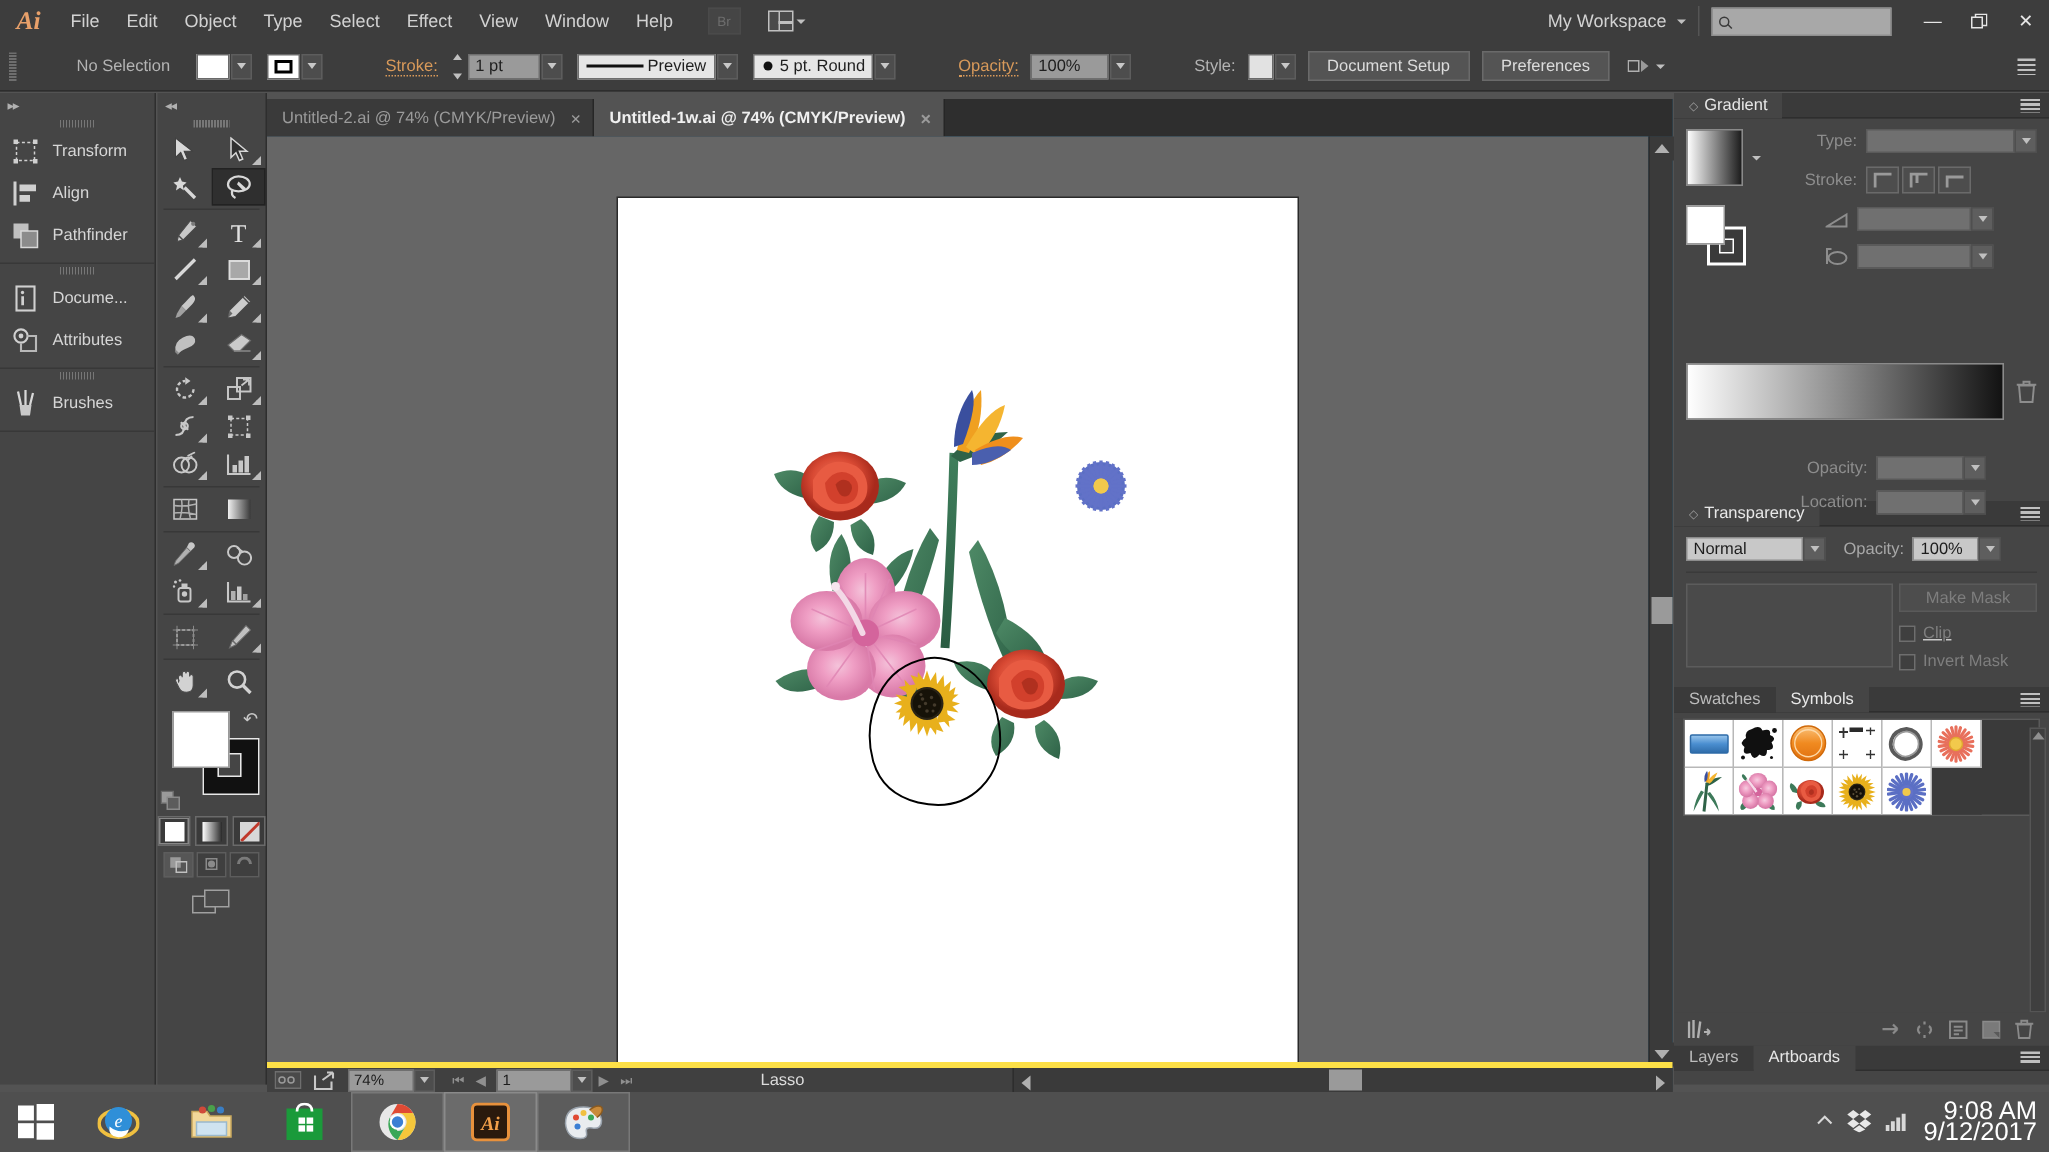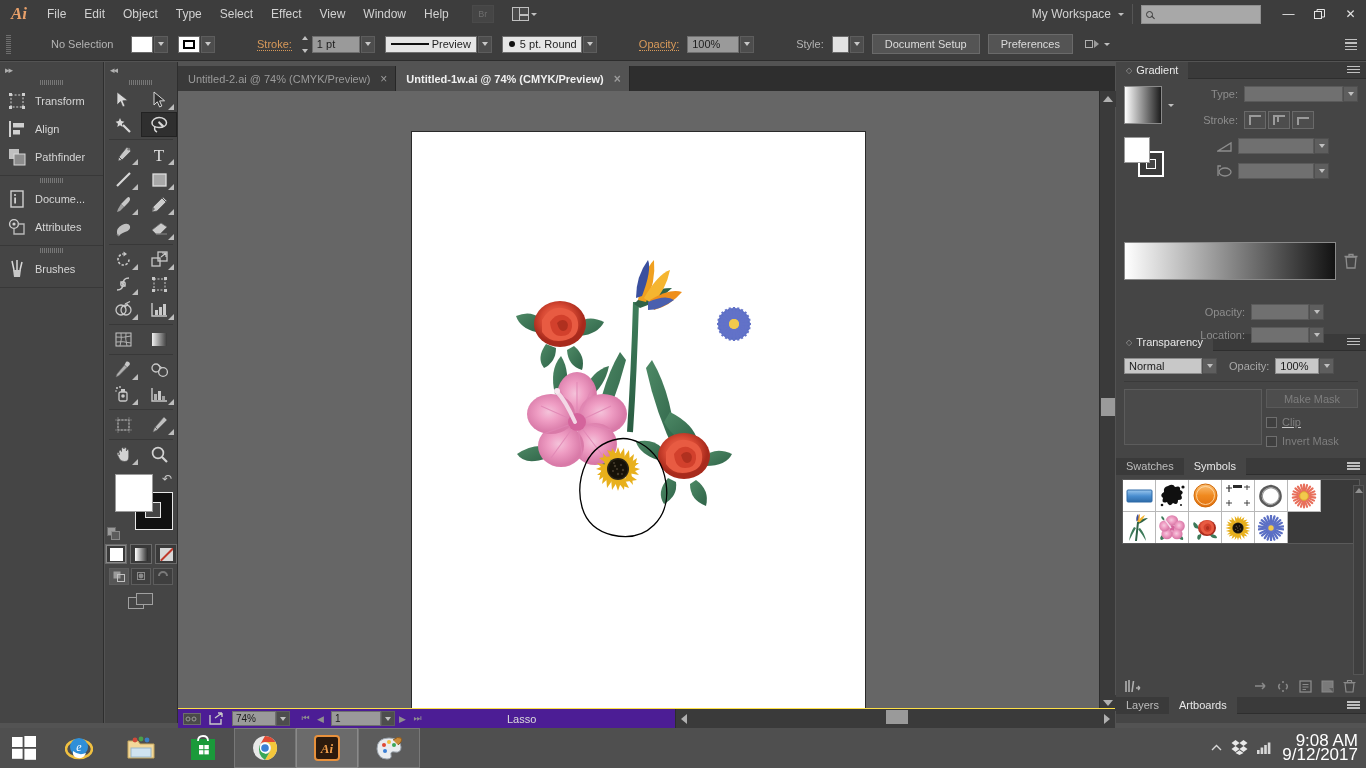--- a/index.html
+++ b/index.html
@@ -160,22 +160,22 @@
   .sb-arrow{ width:16px;height:16px;display:flex;align-items:center;justify-content:center;background:#3a3a3a;}
   .sb-up{width:0;height:0;border-left:5px solid transparent;border-right:5px solid transparent;border-bottom:6px solid #b0b0b0;}
   .sb-dn{width:0;height:0;border-left:5px solid transparent;border-right:5px solid transparent;border-top:6px solid #b0b0b0;}
   .sb-lt{width:0;height:0;border-top:5px solid transparent;border-bottom:5px solid transparent;border-right:6px solid #b0b0b0;}
   .sb-rt{width:0;height:0;border-top:5px solid transparent;border-bottom:5px solid transparent;border-left:6px solid #b0b0b0;}
   .vthumb{ position:absolute;left:1px;width:14px;height:18px;background:#9a9a9a; }
   .hthumb{ position:absolute;top:1px;width:22px;height:14px;background:#9a9a9a; }
 
   
   .statusbar{
-    position:absolute;left:178px;top:708px;width:937px;height:20px;background:#4c1d95;
-    display:flex;align-items:center;border-top:1px solid #fde047;
+    position:absolute;left:178px;top:708px;width:937px;height:20px;background:#404040;
+    display:flex;align-items:center;border-top:4px solid #fde047;
   }
   .sb-ico{ width:20px;height:16px;display:flex;align-items:center;justify-content:center;margin-left:4px;}
   .zoomfield{
     width:44px;height:15px;background:#9a9a9a;border:1px solid #6f6f6f;color:#1c1c1c;font-size:10px;
     display:flex;align-items:center;padding-left:3px;margin-left:6px;
   }
   .smalldd{ width:14px;height:15px;background:#4d4d4d;border:1px solid #5d5d5d;display:flex;align-items:center;justify-content:center;}
   .navbtn{ width:15px;height:15px;display:flex;align-items:center;justify-content:center;color:#8f8f8f;font-size:9px;}
   .pagefield{
     width:50px;height:15px;background:#9a9a9a;border:1px solid #6f6f6f;color:#1c1c1c;font-size:10px;

